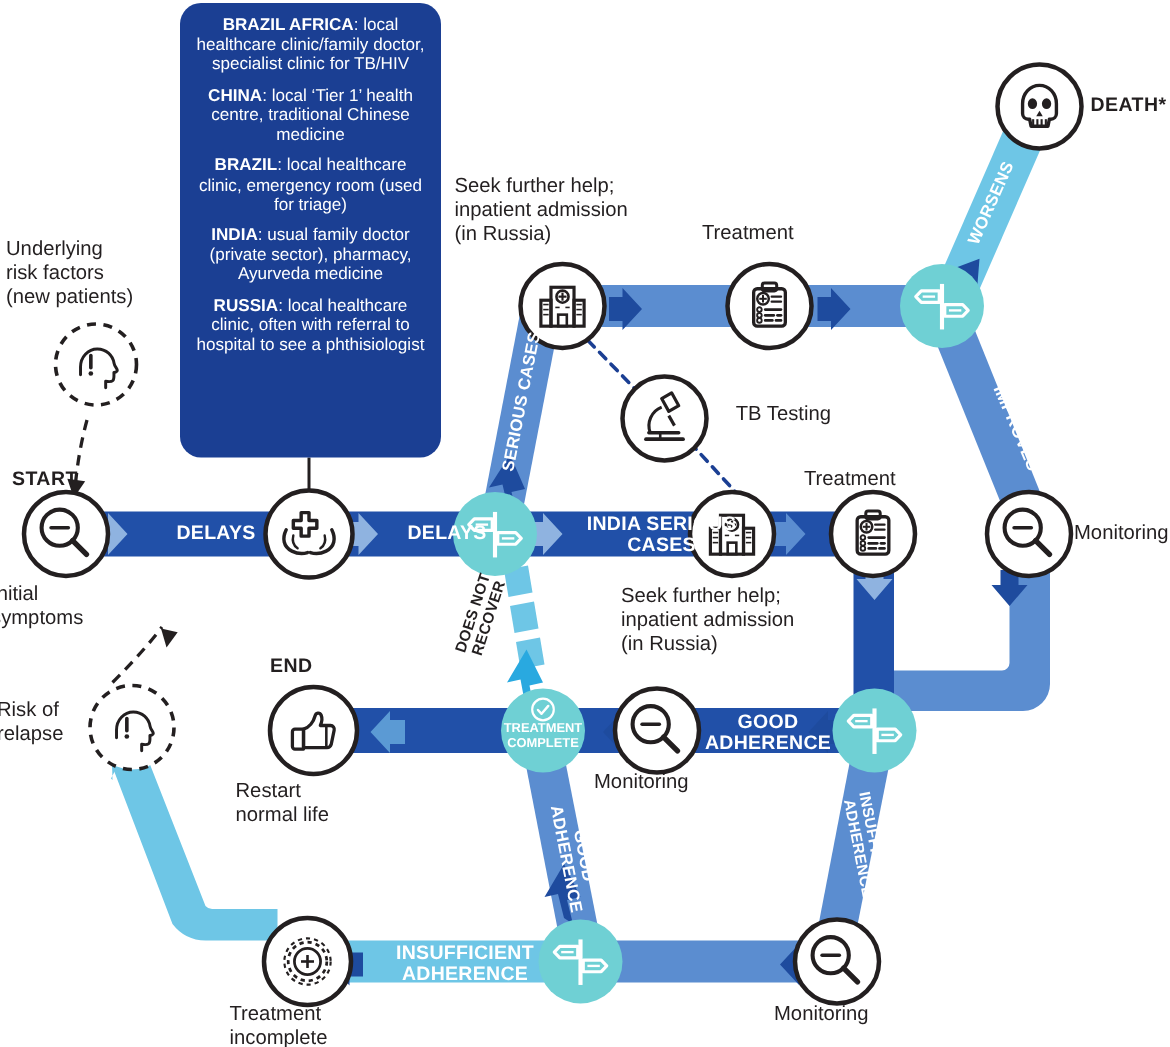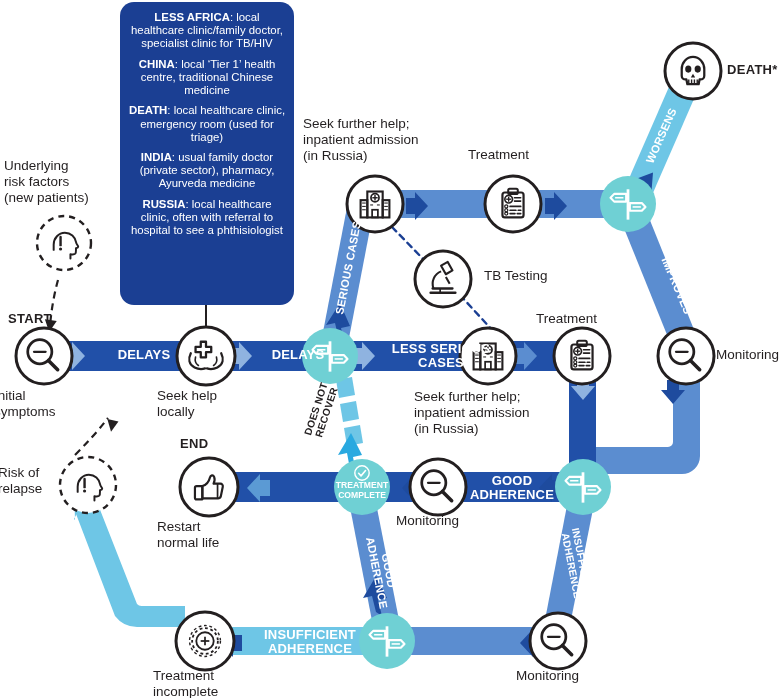--- a/index.html
+++ b/index.html
@@ -375,68 +375,66 @@
     <g>
       <circle cx="88" cy="485" r="28" fill="#ffffff" stroke="#231f20" stroke-width="2.4" stroke-dasharray="6 5"></circle>
       <g transform="translate(88,485) scale(0.86)">
           <use href="#ico-head"></use>
         </g>
     </g>
   </svg>
 
   <div id="infobox">
     <p>
-      <b>LESS AFRICA</b><span>: local healthcare clinic/family doctor, specialist clinic for TB/HIV</span>
+      <b>BRAZIL AFRICA</b><span>: local healthcare clinic/family doctor, specialist clinic for TB/HIV</span>
     </p>
     <p>
       <b>CHINA</b><span>: local ‘Tier 1’ health centre, traditional Chinese medicine</span>
     </p>
     <p>
-      <b>DEATH</b><span>: local healthcare clinic, emergency room (used for triage)</span>
+      <b>BRAZIL</b><span>: local healthcare clinic, emergency room (used for triage)</span>
     </p>
     <p>
       <b>INDIA</b><span>: usual family doctor (private sector), pharmacy, Ayurveda medicine</span>
     </p>
     <p>
       <b>RUSSIA</b><span>: local healthcare clinic, often with referral to hospital to see a phthisiologist</span>
     </p>
   </div>
 
   <div class="lbl sz13" style="left:4px;top:158px;width:122px;">Underlying
 risk factors
 (new patients)</div>
   <div class="lbl bold" style="left:8px;top:311px;width:74px;">START</div>
   <div class="lbl sz13" style="left:-6px;top:388px;width:100px;">Initial
 symptoms</div>
-  <div class="lbl sz13" style="left:157px;top:388px;width:98px;">Seek help
-locally</div>
   <div class="lbl sz13" style="left:303px;top:116px;width:148px;">Seek further help;
 inpatient admission
 (in Russia)</div>
-  <div class="lbl sz13" style="left:484px;top:268px;width:90px;text-align:left;">TB Testing</div>
+  <div class="lbl sz13" style="left:464px;top:268px;width:90px;text-align:right;">TB Testing</div>
   <div class="lbl sz13" style="left:468px;top:147px;width:92px;">Treatment</div>
   <div class="lbl bold" style="left:727px;top:62px;width:60px;text-align:left;">DEATH*</div>
   <div class="lbl sz13" style="left:716px;top:347px;width:82px;text-align:left;">Monitoring</div>
   <div class="lbl sz13" style="left:414px;top:389px;width:150px;">Seek further help;
 inpatient admission
 (in Russia)</div>
   <div class="lbl sz13" style="left:536px;top:311px;width:92px;">Treatment</div>
   <div class="lbl sz13" style="left:396px;top:513px;width:86px;">Monitoring</div>
   <div class="lbl bold" style="left:180px;top:436px;width:58px;">END</div>
   <div class="lbl sz13" style="left:157px;top:519px;width:104px;">Restart
 normal life</div>
   <div class="lbl sz13" style="left:516px;top:668px;width:86px;">Monitoring</div>
   <div class="lbl sz13" style="left:153px;top:668px;width:104px;">Treatment
 incomplete</div>
   <div class="lbl sz13" style="left:-2px;top:465px;width:62px;">Risk of
 relapse</div>
 
   <div class="rib r13" style="left:98px;top:348px;width:92px;">DELAYS</div>
   <div class="rib r13" style="left:258px;top:348px;width:80px;">DELAYS</div>
-  <div class="rib r13" style="left:377px;top:342px;width:128px;">LESS SERIOUS
+  <div class="rib r13" style="left:377px;top:342px;width:128px;">INDIA SERIOUS
 CASES</div>
 
   <div class="rib r11" style="left:294px;top:262px;width:110px;transform:rotate(-79deg);transform-origin:50% 50%;">SERIOUS CASES</div>
 
   <div class="rib r11" style="left:617px;top:130px;width:90px;transform:rotate(-66deg);transform-origin:50% 50%;">WORSENS</div>
 
   <div class="rib r11" style="left:631px;top:280px;width:90px;transform:rotate(67deg);transform-origin:50% 50%;">IMPROVES</div>
 
   <div class="rib r10 dark" style="left:275px;top:400px;width:94px;transform:rotate(-72deg);transform-origin:50% 50%;">DOES NOT
 RECOVER</div>

